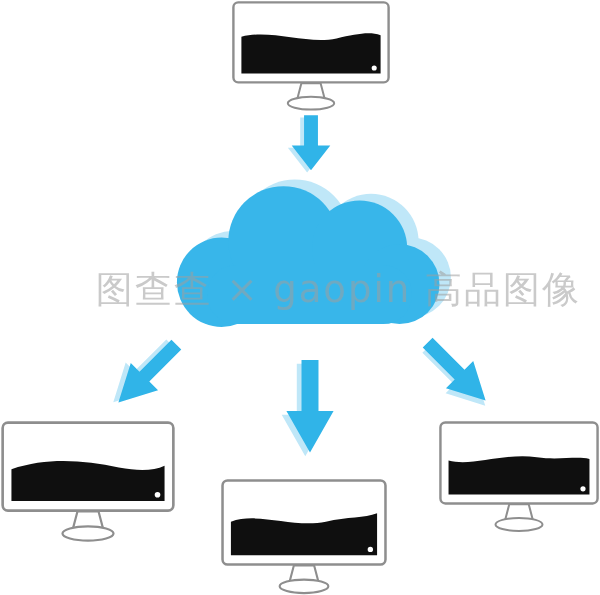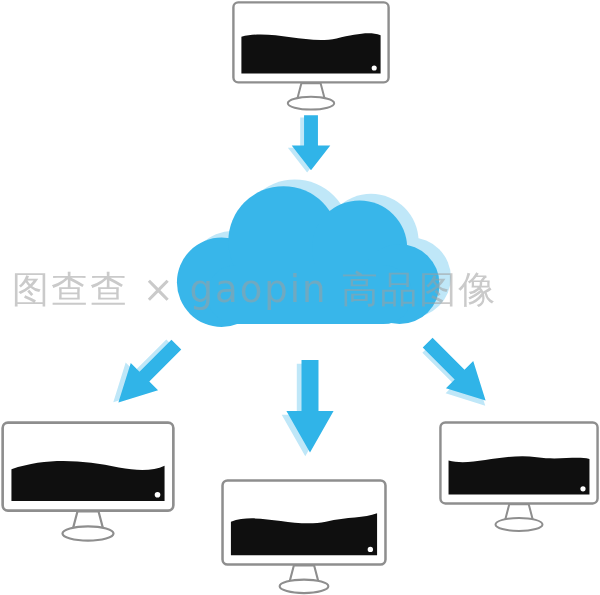--- a/index.html
+++ b/index.html
@@ -24,22 +24,22 @@
   .frame{fill:#ffffff;stroke:var(--frame-gray);stroke-width:3;}
   .screen-bg{fill:#ffffff;}
   .wave{fill:var(--screen-black);}
   .cam-dot{fill:#ffffff;}
   .stand{fill:#ffffff;stroke:var(--frame-gray);stroke-width:2.5;}
   .arrow-main{fill:var(--arrow-blue);}
   .arrow-sh{fill:var(--arrow-shadow);}
   .cloud-main{fill:var(--cloud-blue);}
   .cloud-sh{fill:var(--cloud-shadow);}
   .watermark{
-    left:12px;top:266px;width:581px;height:48px;
-    text-align:left;
+    left:0;top:266px;width:581px;height:48px;
+    text-align:right;
     font-size:37px;
     letter-spacing:2px;
     color:#9f9f9f;
     opacity:0.55;
     z-index:10;
     line-height:48px;
     user-select:none;
     white-space:nowrap;
   }
   .rot45{transform:rotate(45deg);transform-origin:50% 50%;}

